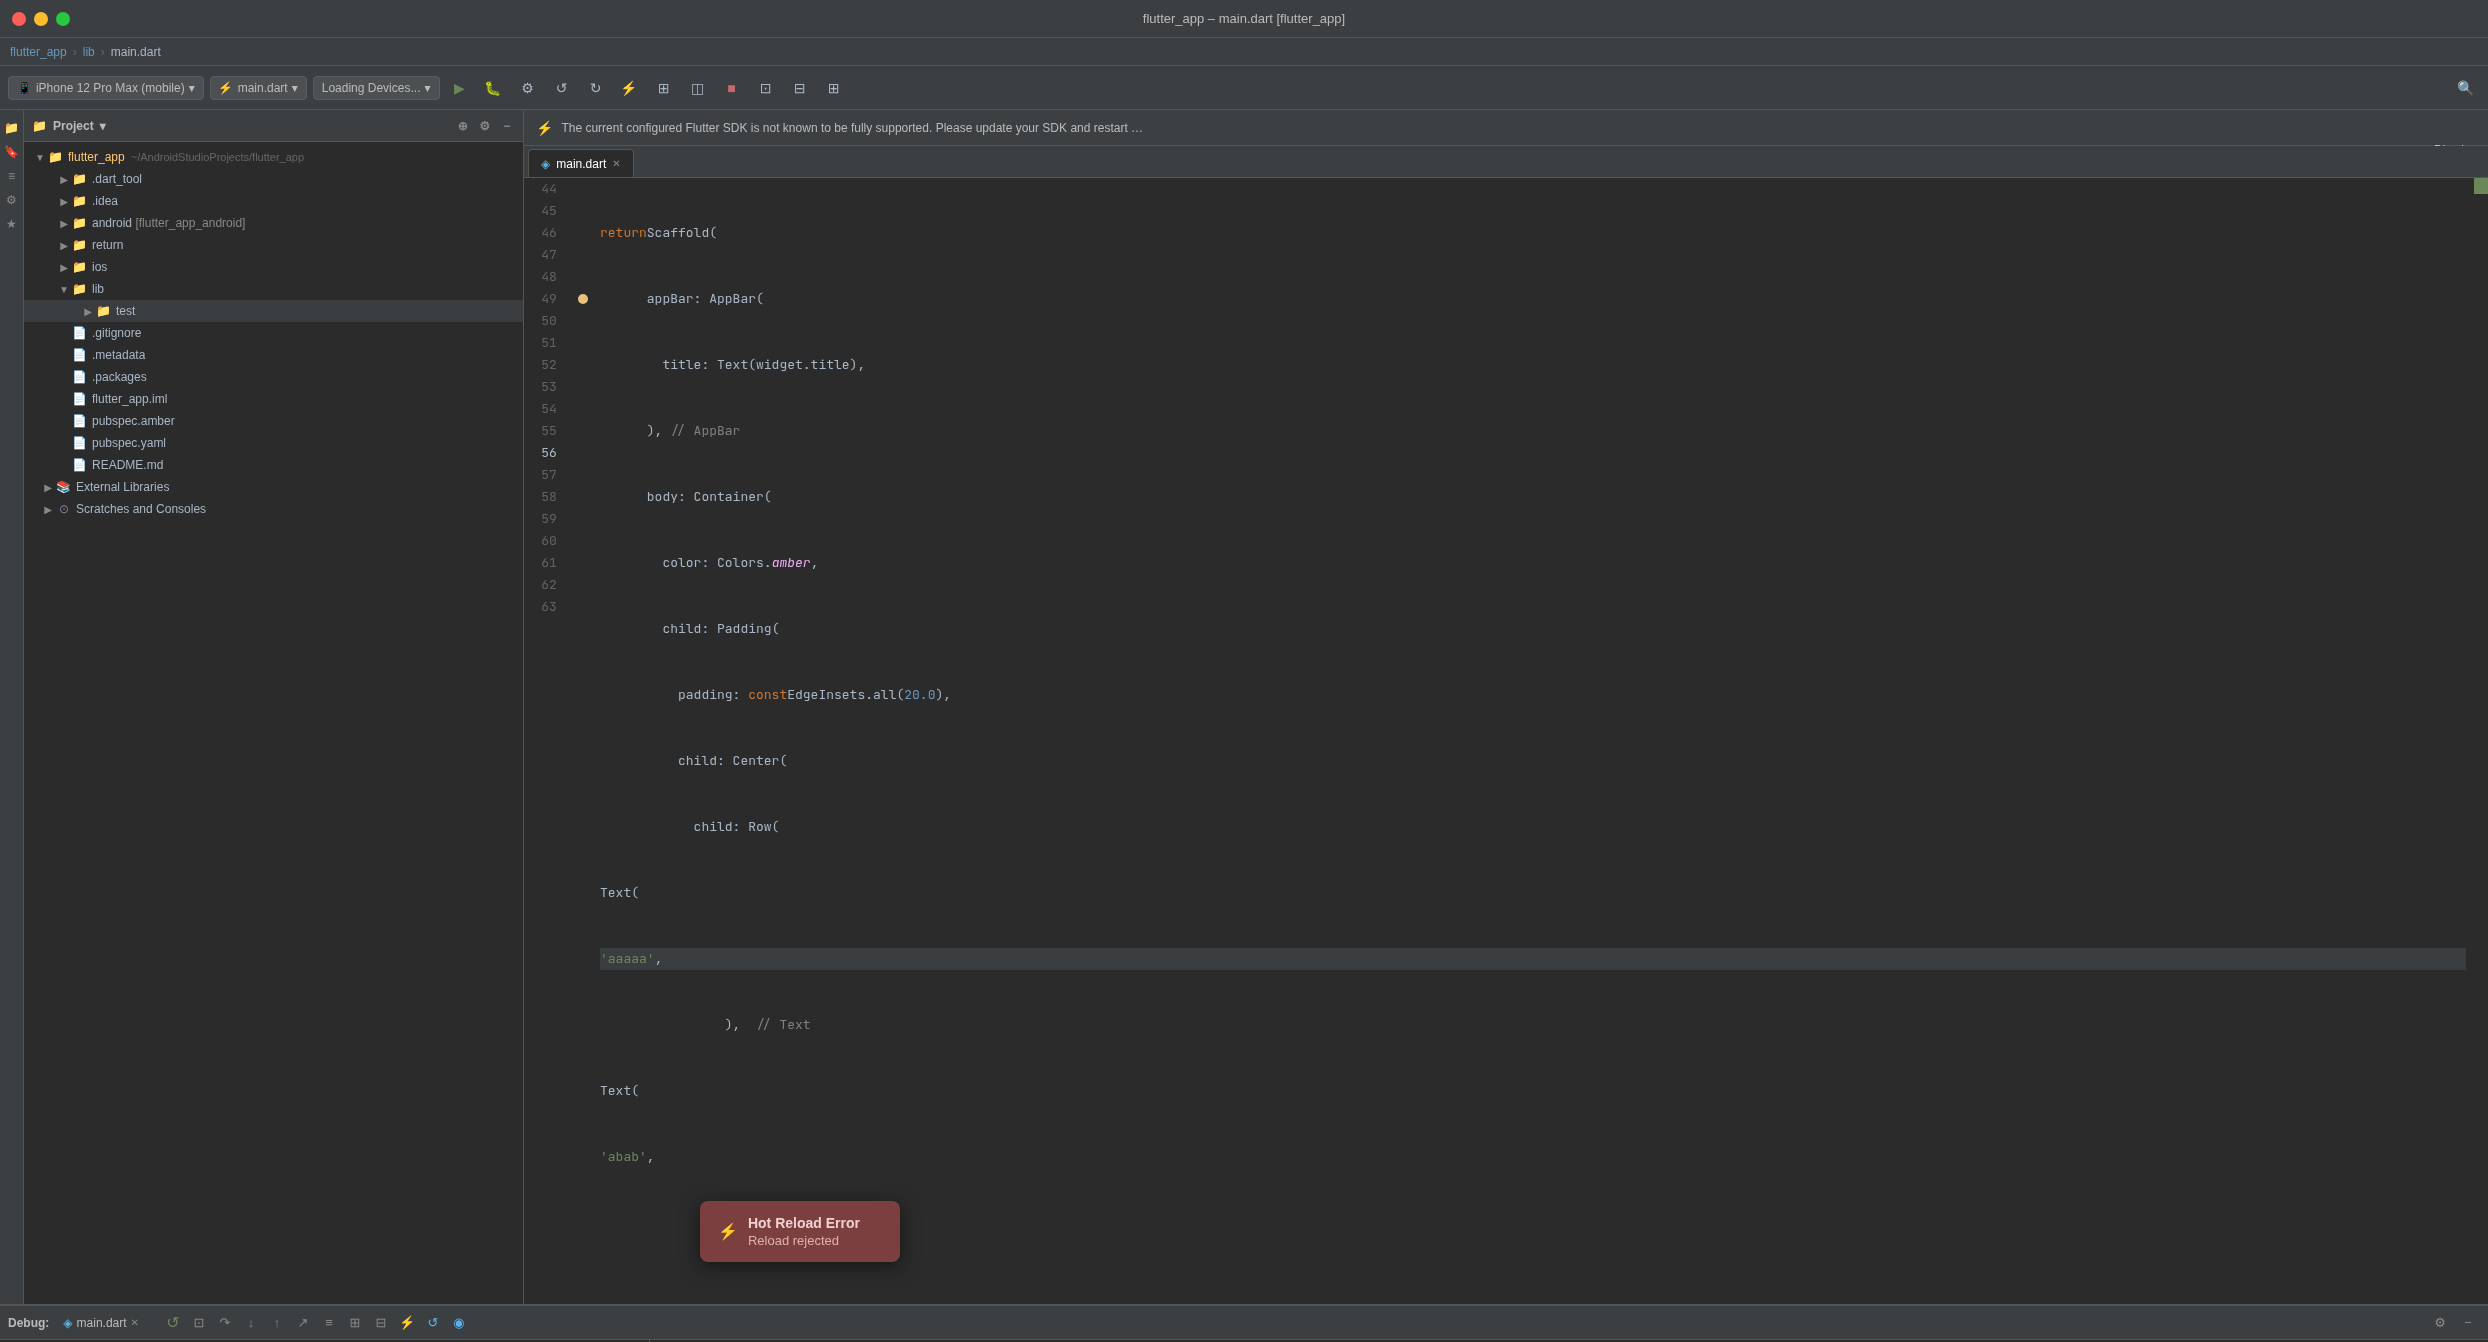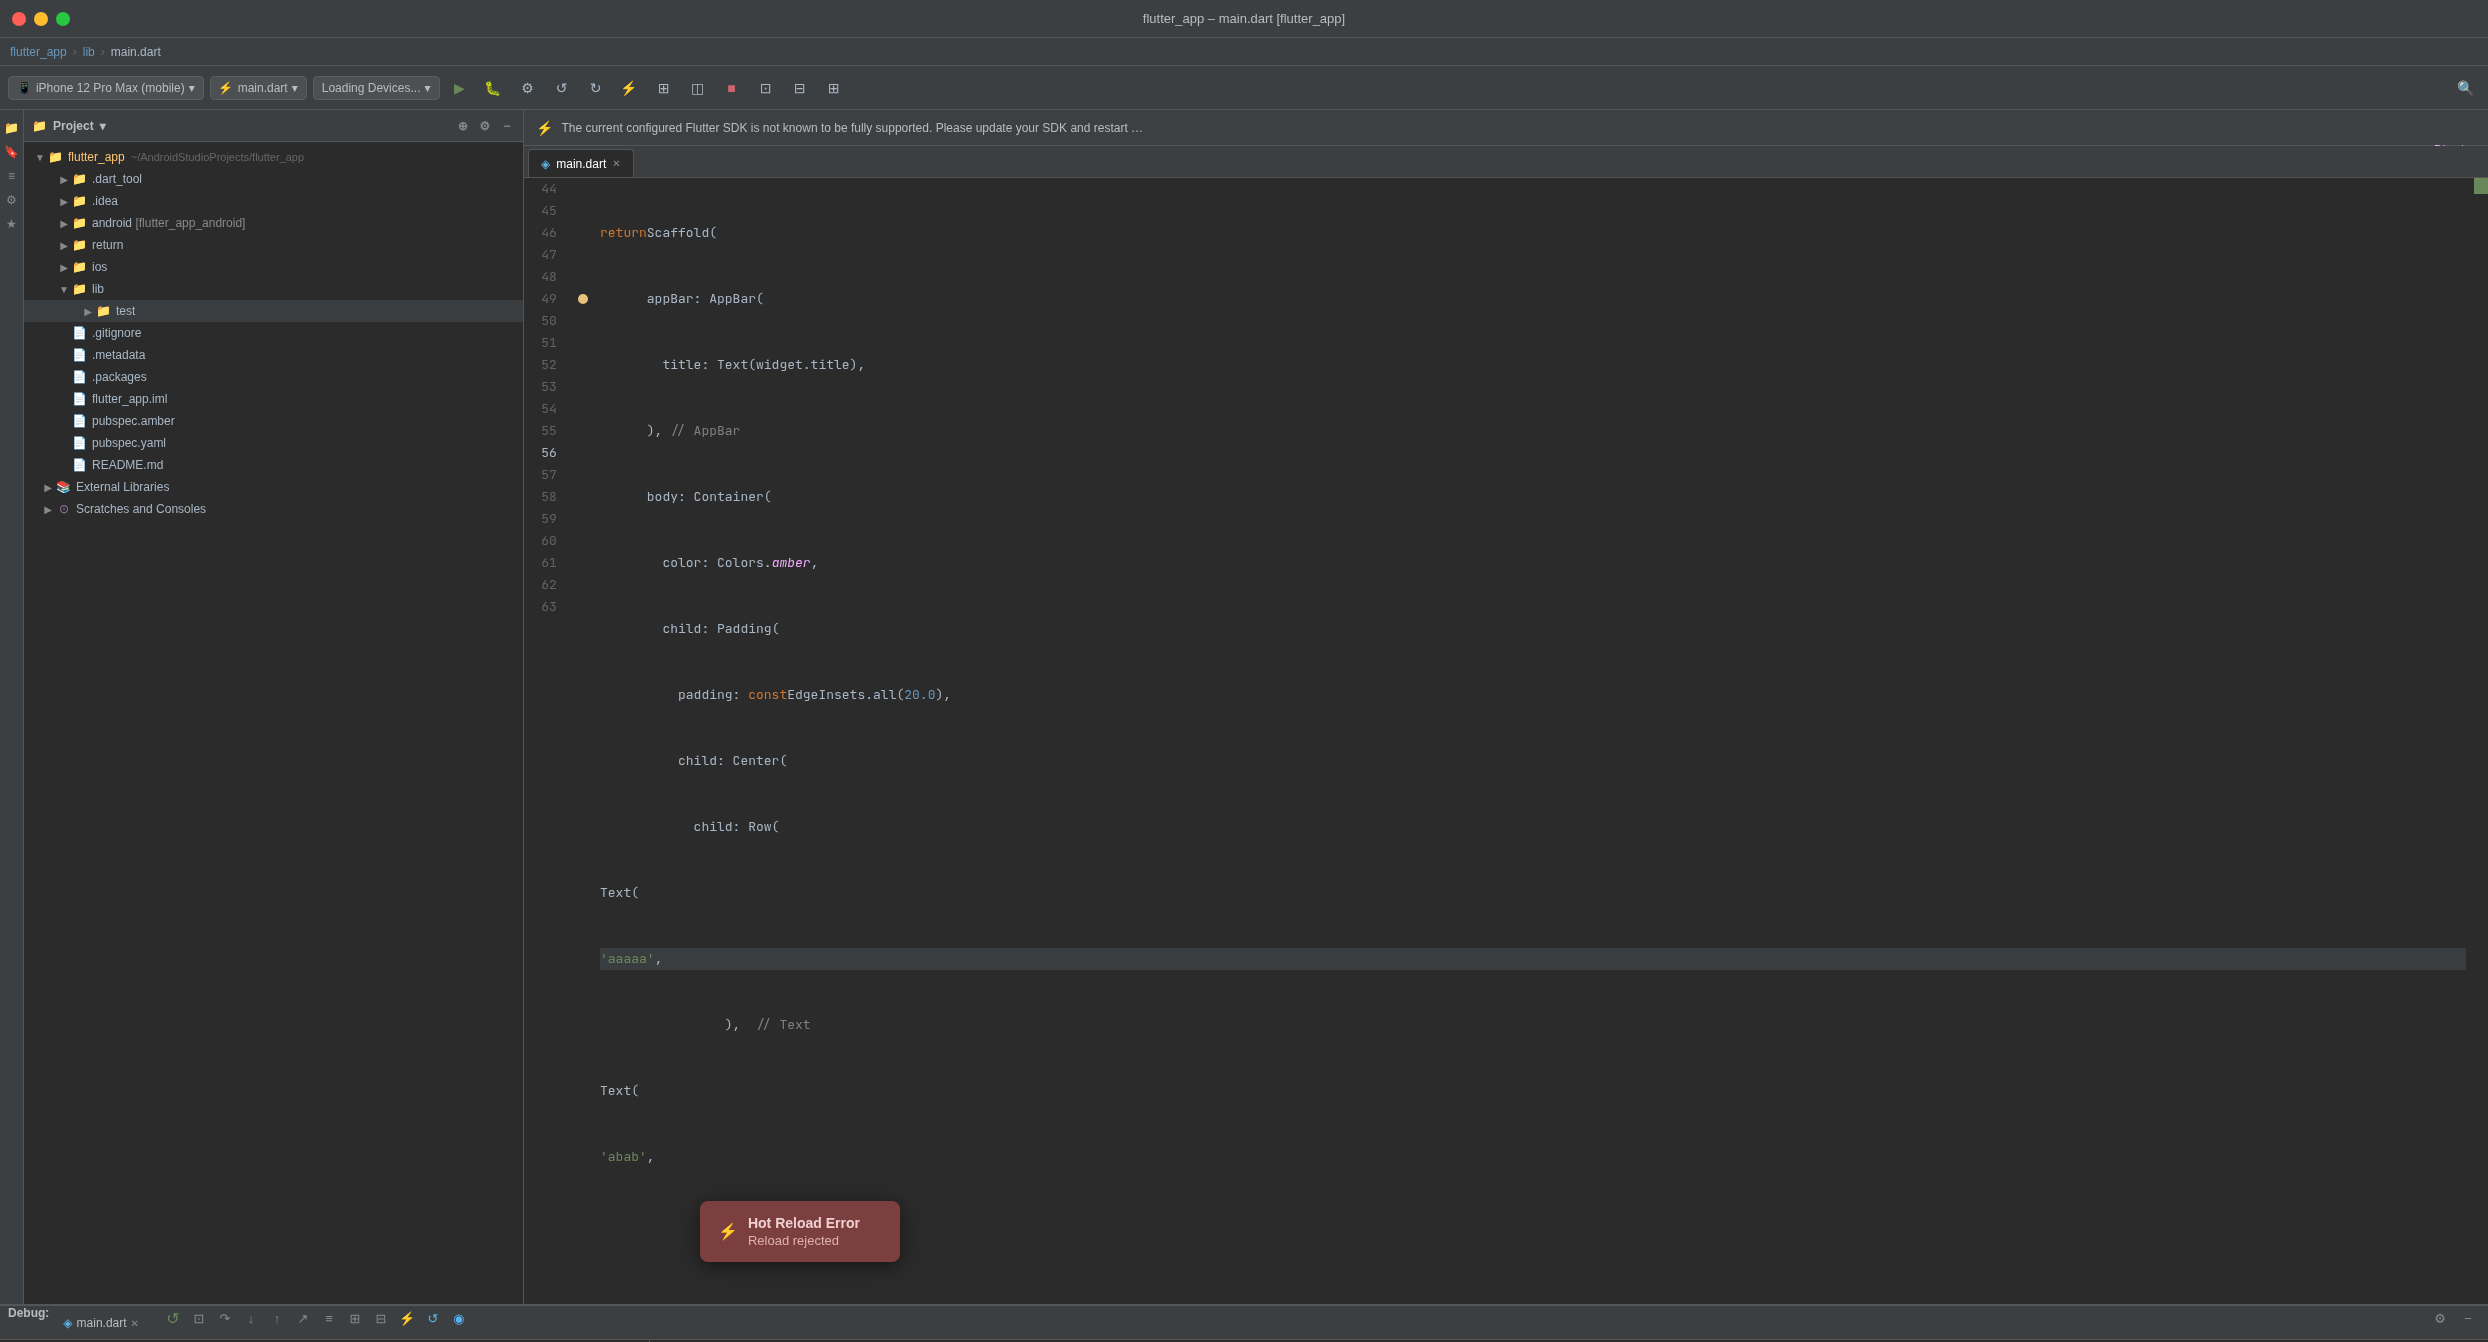--- a/index.html
+++ b/index.html
@@ -318,21 +318,21 @@
       height: 260px;
       background: #2b2b2b;
       border-top: 2px solid #555;
       display: flex;
       flex-direction: column;
     }
     .bottom-panel-header {
       height: 34px;
       background: #3c3f41;
       display: flex;
-      align-items: flex-start;
+      align-items: center;
       padding: 0 8px;
       gap: 8px;
       border-bottom: 1px solid #555;
     }
     .debug-label {
       font-size: 12px;
       color: #bbb;
       font-weight: 600;
     }
     .debug-tab {

